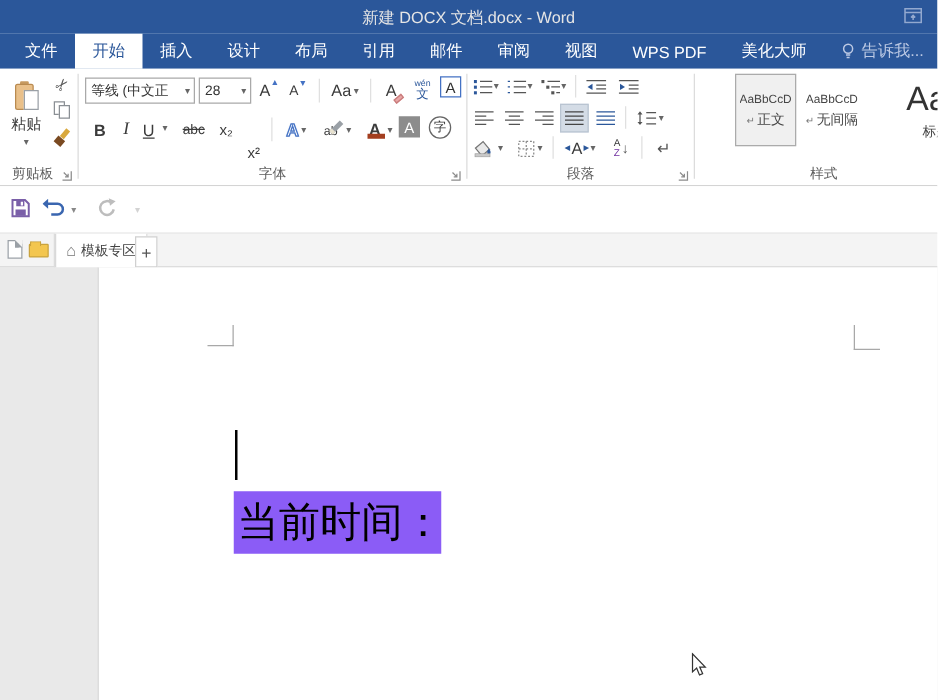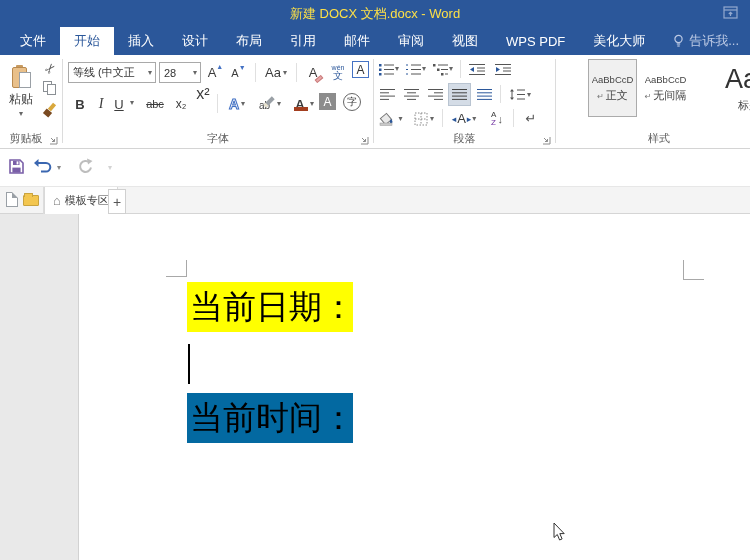--- a/index.html
+++ b/index.html
@@ -2,21 +2,21 @@
 <html><head>
 <meta charset="utf-8">
 <style>
   * { margin:0; padding:0; box-sizing:border-box; }
   html,body { width:750px; height:560px; overflow:hidden; }
   body { position:relative; font-family:"Liberation Sans","DejaVu Sans",sans-serif; background:#fff; }
   .abs { position:absolute; }
 
   
   .titlebar { left:0; top:0; width:750px; height:27px; background:#2b579a; }
-  .titlebar .title { width:100%; text-align:center; color:#fde047; font-size:13px; line-height:27px; }
+  .titlebar .title { width:100%; text-align:center; color:#e5e5e5; font-size:13px; line-height:27px; }
   .ribbon-opts { right:12px; top:6px; }
 
   
   .tabrow { left:0; top:27px; width:750px; height:28px; background:#2b579a; display:flex; align-items:stretch; padding-left:6px; }
   .rtab { color:#fff; font-size:13px; padding:0 14px; display:flex; align-items:center; cursor:default; white-space:nowrap; }
   .rtab.active { background:#fff; color:#2b579a; }
   .rtab.tellme { color:#bcc9e4; gap:5px; }
 
   
   .ribbon { left:0; top:55px; width:750px; height:94px; background:#fff; border-bottom:1px solid #d4d4d4; }
@@ -202,21 +202,21 @@
       </div>
     <div class="btn" style="left:64px;top:44px;width:10px;">
         <span class="cd">▾</span>
       </div>
     <div class="btn" style="left:79px;top:38px;width:26px;height:22px;font-size:11px;text-decoration:line-through;">
         <span>abc</span>
       </div>
     <div class="btn" style="left:108px;top:38px;width:20px;height:22px;font-size:12px;">
         <span>x₂</span>
       </div>
-    <div class="btn" style="left:130px;top:28px;width:20px;height:22px;font-size:16px;">
+    <div class="btn" style="left:130px;top:56px;width:20px;height:22px;font-size:12px;">
         <span>x²</span>
       </div>
     <div class="msep" style="left:154px;top:39px;height:19px;"></div>
     <div class="btn" style="left:159px;top:38px;width:30px;height:22px;gap:2px;">
       <span class="outlineA">A</span>
       <span class="cd">▾</span>
     </div>
     <div class="btn" style="left:192px;top:38px;width:30px;height:22px;gap:2px;">
       <span style="position:relative;width:16px;height:16px;">
         <span style="position:absolute;left:0;bottom:1px;font-size:10px;">ab</span>
@@ -454,20 +454,19 @@
   </div>
   <div class="abs plus-box">
       <span>+</span>
     </div>
 </div>
 
 <div class="abs workspace">
   <div class="page">
     <div class="crop-tl"></div>
     <div class="crop-tr"></div>
-    <div class="hl" style="top: 68px; background: rgb(255, 255, 0);">当前日期：</div>
     <div class="caret-line"></div>
-    <div class="hl" style="top: 179px; background: #0369a1;">当前时间：</div>
+    <div class="hl" style="top: 179px; background: #8b5cf6;">当前时间：</div>
     <svg class="abs icon-svg" style="left:474px;top:308px;" width="14" height="20">
       <polygon points="1,1 1,15.5 4.3,12.5 6.6,18 9.1,16.9 6.8,11.6 11.2,11.6" fill="#fff" stroke="#333" stroke-width="1"></polygon>
     </svg>
   </div>
 </div>
 
 </body></html>

